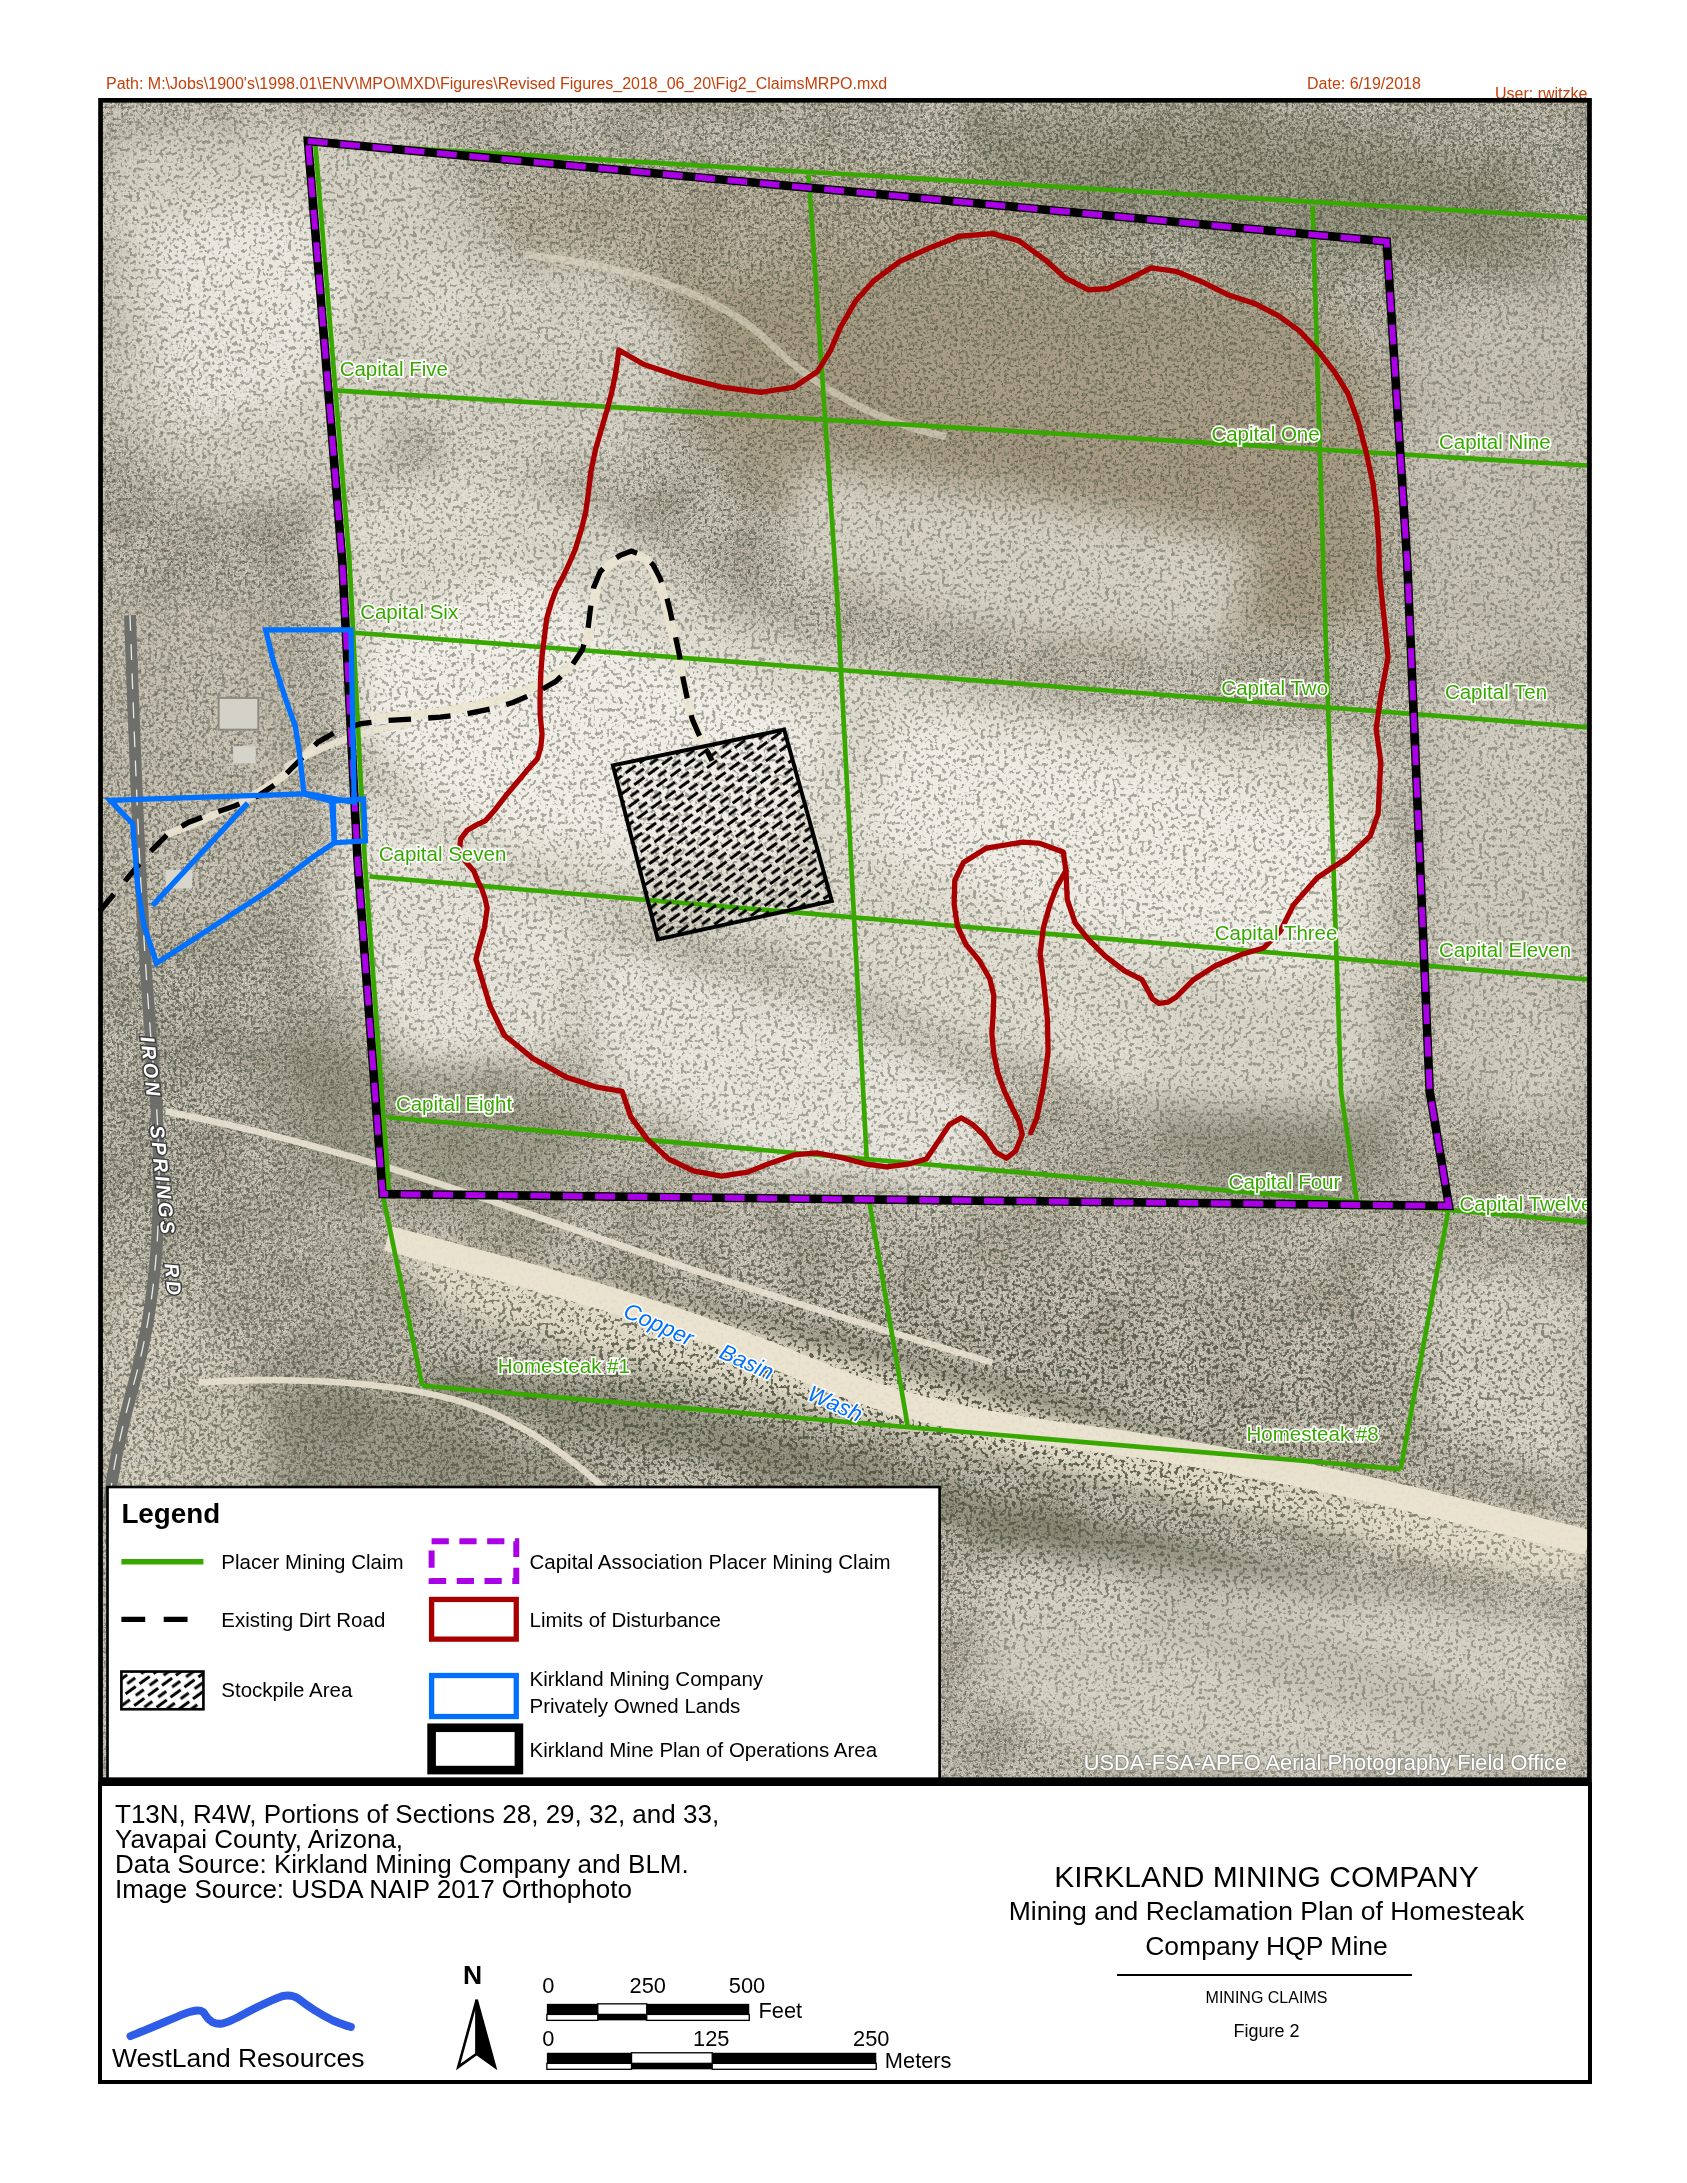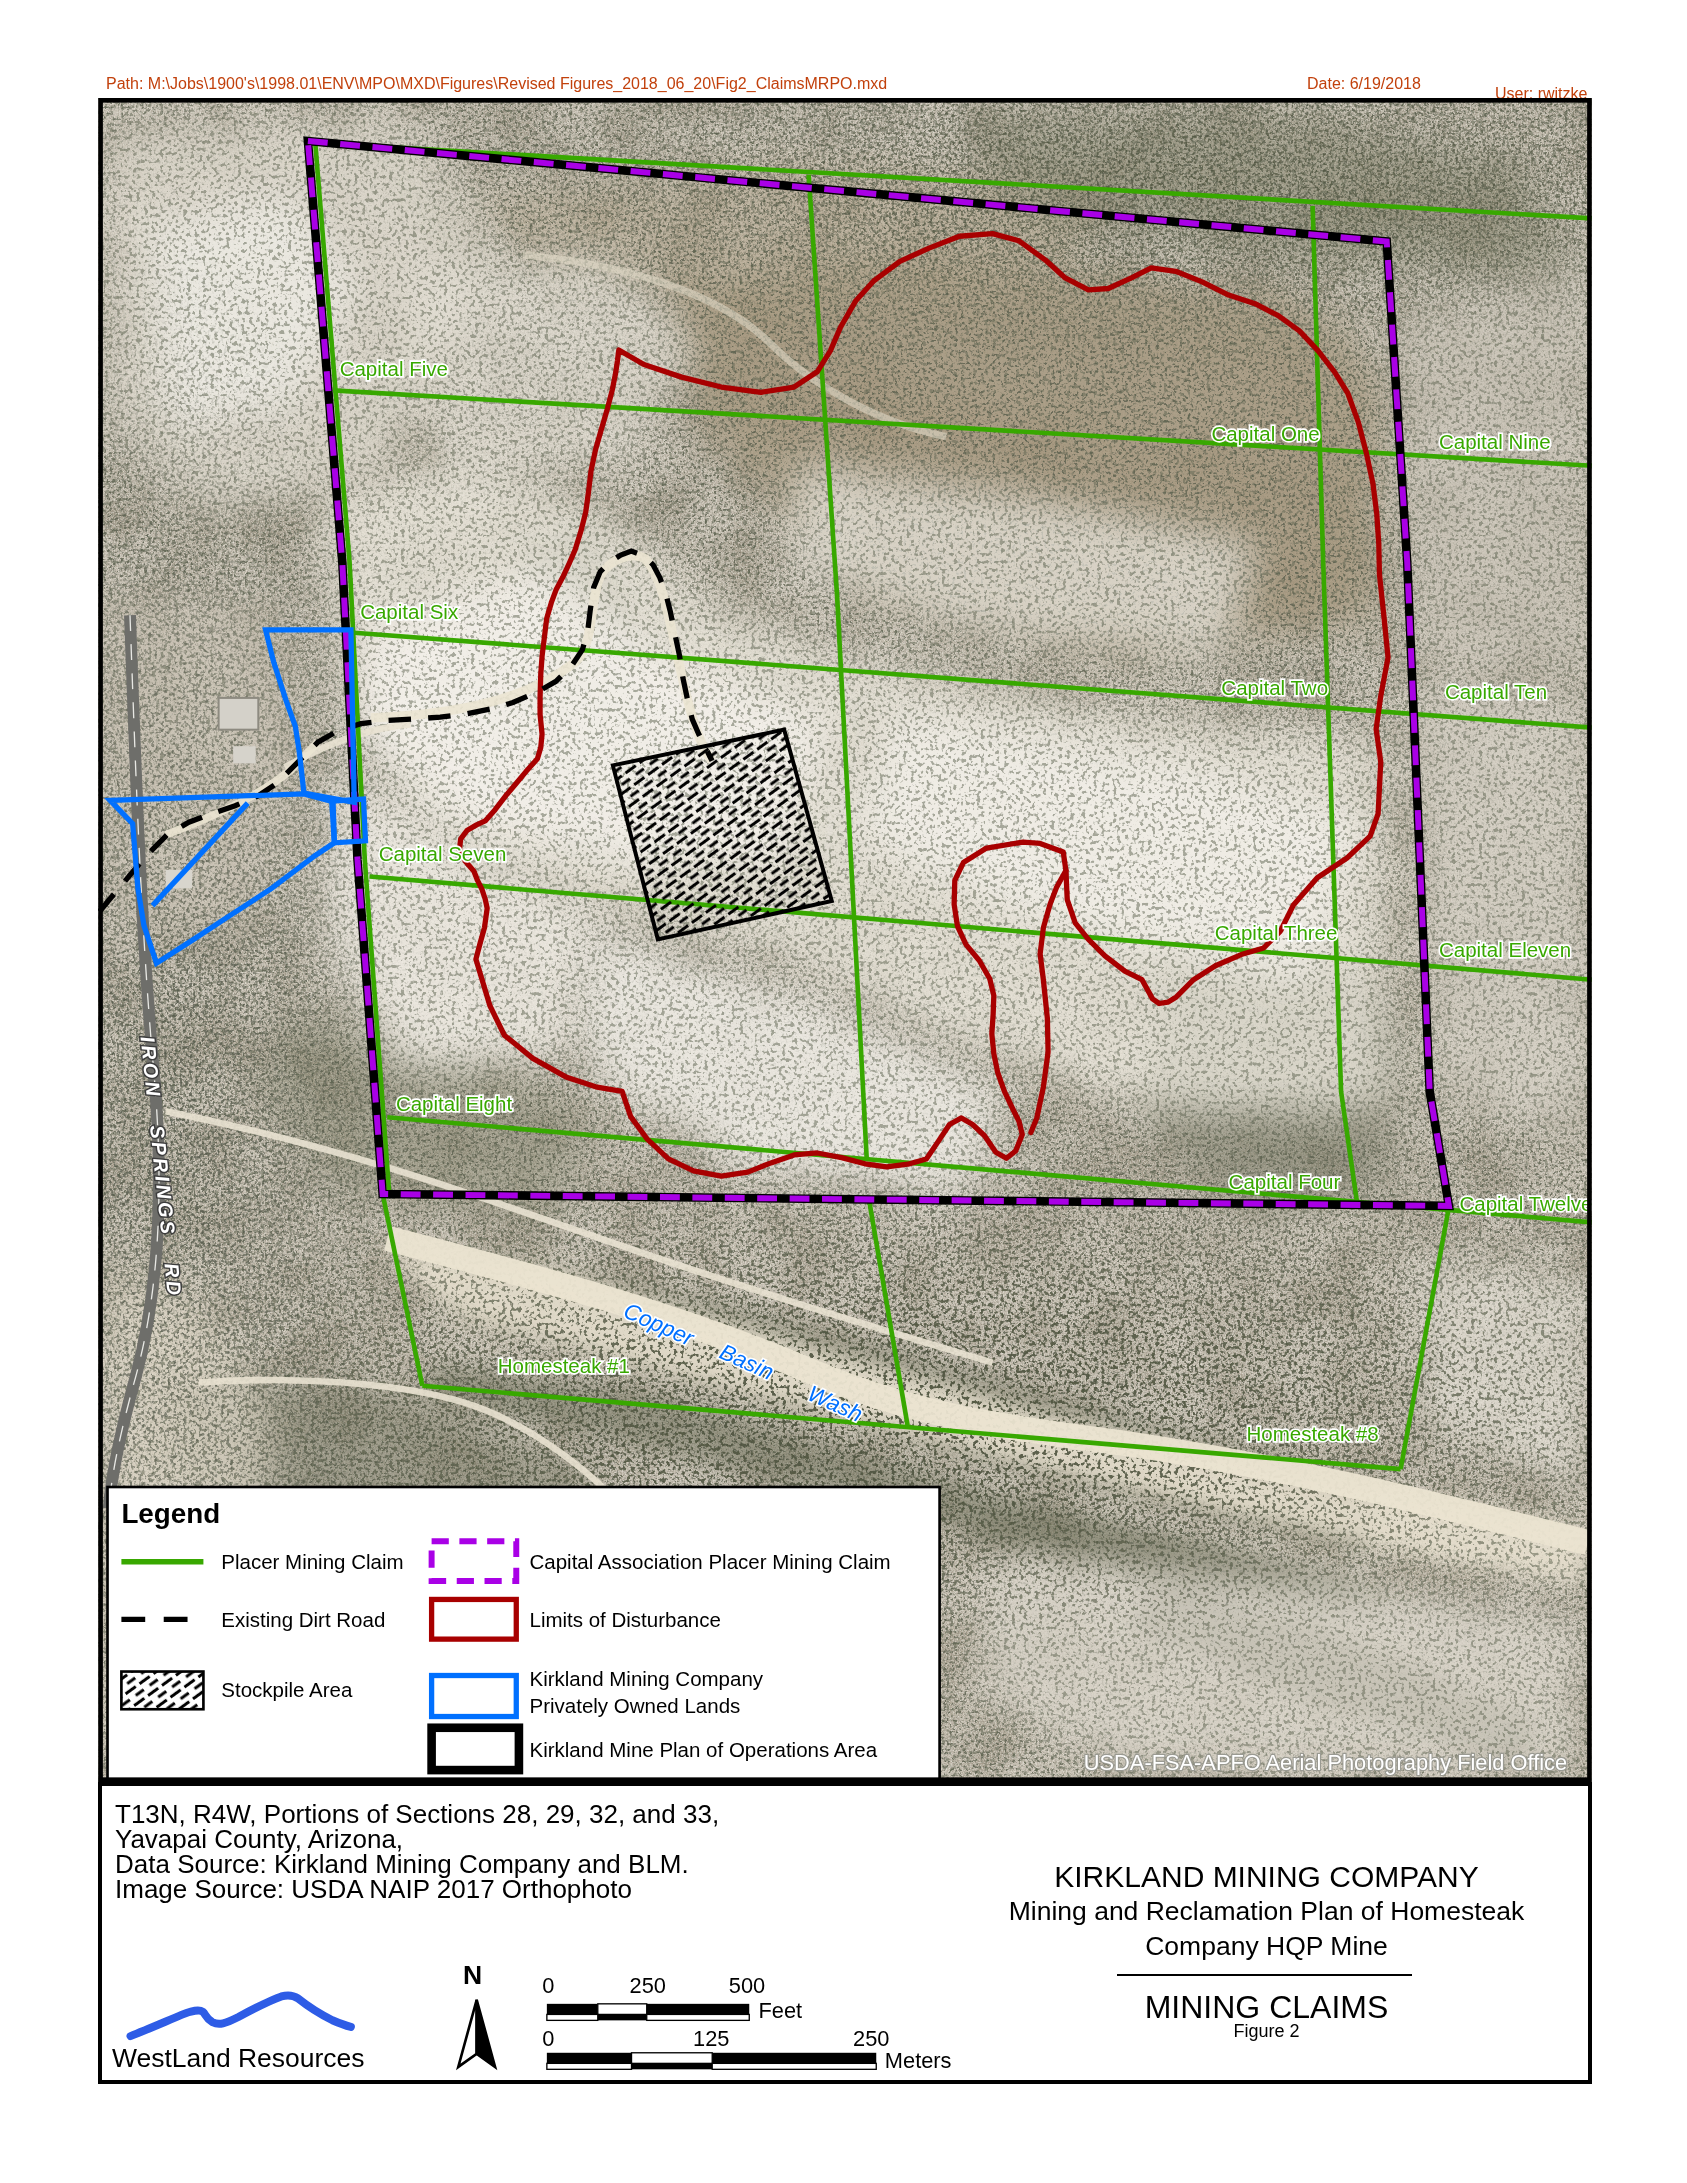--- a/index.html
+++ b/index.html
@@ -289,21 +289,21 @@
 </div>
 
 <div style="position:absolute;left:939px;top:1860px;width:655px;text-align:center;font-size:30px;color:#000;">KIRKLAND MINING COMPANY</div>
 
 <div style="position:absolute;left:939px;top:1896px;width:655px;text-align:center;font-size:26.5px;color:#000;">Mining and Reclamation Plan of Homesteak</div>
 
 <div style="position:absolute;left:939px;top:1931px;width:655px;text-align:center;font-size:26.5px;color:#000;">Company HQP Mine</div>
 
 <div style="position:absolute;left:1117px;top:1974px;width:295px;border-top:2.6px solid #000;"></div>
 
-<div style="position:absolute;left:939px;top:1989px;width:655px;text-align:center;font-size:32px;color:#000;">MINING CLAIMS</div>
+<div style="position:absolute;left:939px;top:1989px;width:655px;text-align:center;font-size:16px;color:#000;">MINING CLAIMS</div>
 
 <div style="position:absolute;left:939px;top:2021px;width:655px;text-align:center;font-size:18px;color:#000;">Figure 2</div>
 
 <svg style="position:absolute;left:106px;top:1985px;" width="278" height="93" viewBox="0 0 420 140">
 <path d="M 37,77 C 60,68 90,55 114,45 C 130,38 142,37 146,40 C 151,44 150,50 161,56 C 171,61 180,58 200,48 C 230,32 250,22 265,17 C 276,14 284,16 290,20 C 300,28 320,42 342,53 C 358,60 366,62 370,63" fill="none" stroke="#2e5ce6" stroke-width="12" stroke-linecap="round"></path>
 <text x="9" y="123" font-size="40" fill="#000" font-family="Liberation Sans, sans-serif">WestLand Resources</text>
 </svg>
 
 <div style="position:absolute;left:463px;top:1960px;font-size:26.5px;font-weight:bold;color:#000;">N</div>
 <svg style="position:absolute;left:453px;top:1997px;" width="50" height="76" viewBox="0 0 76 115">

